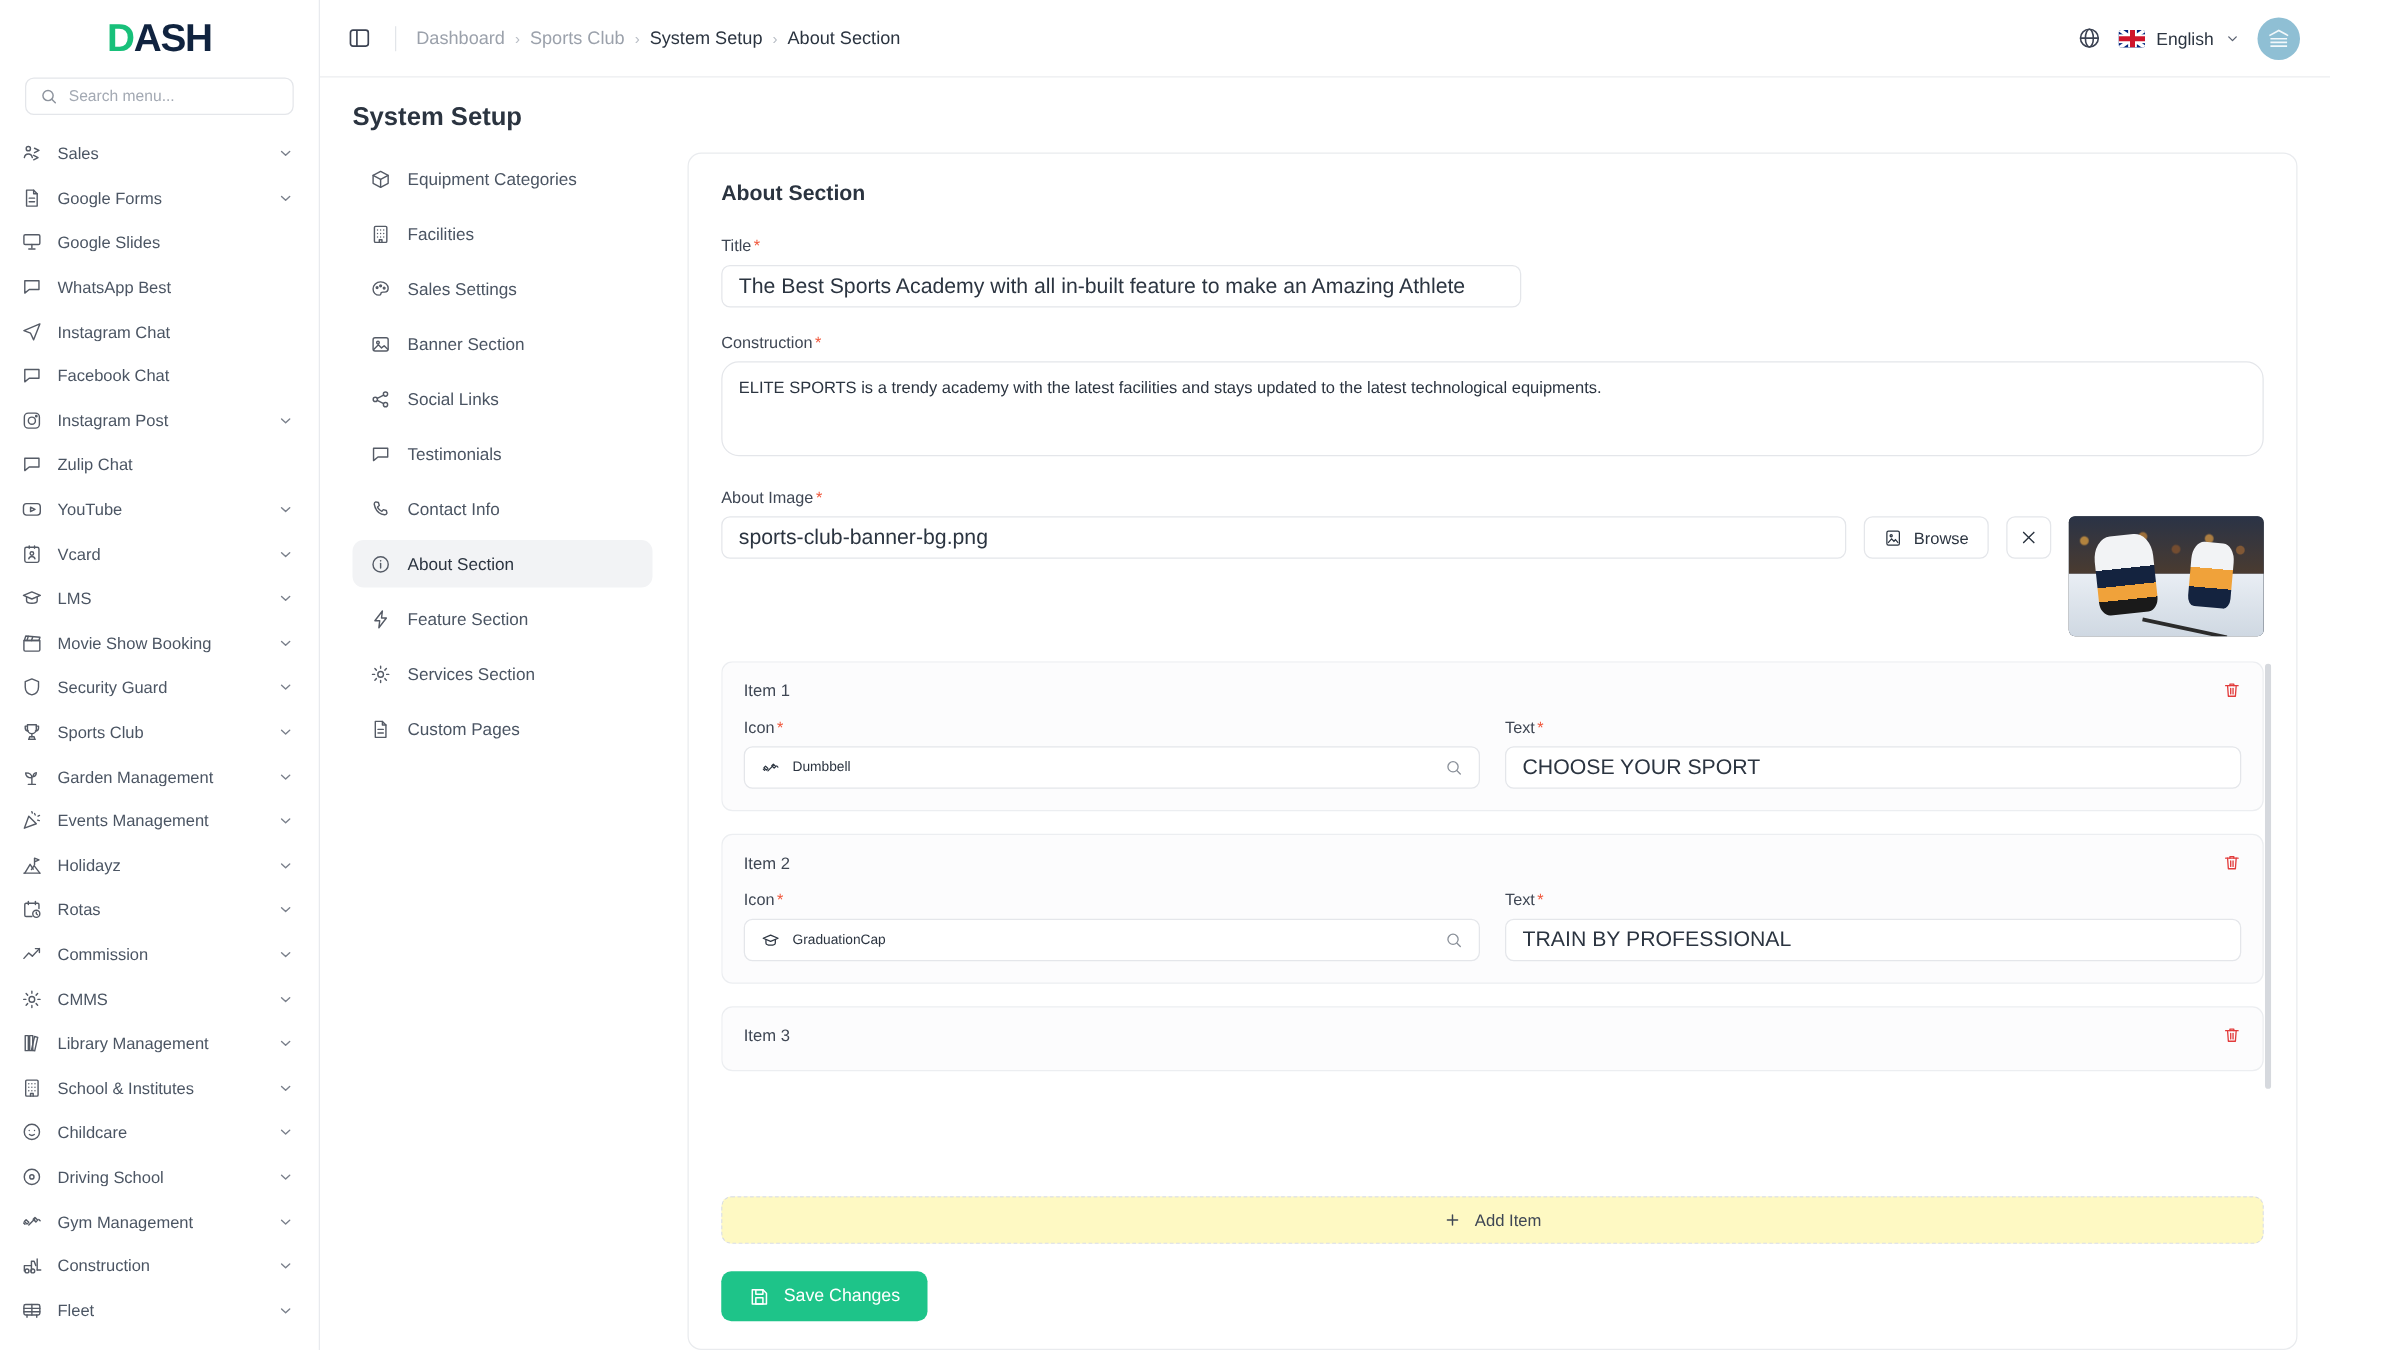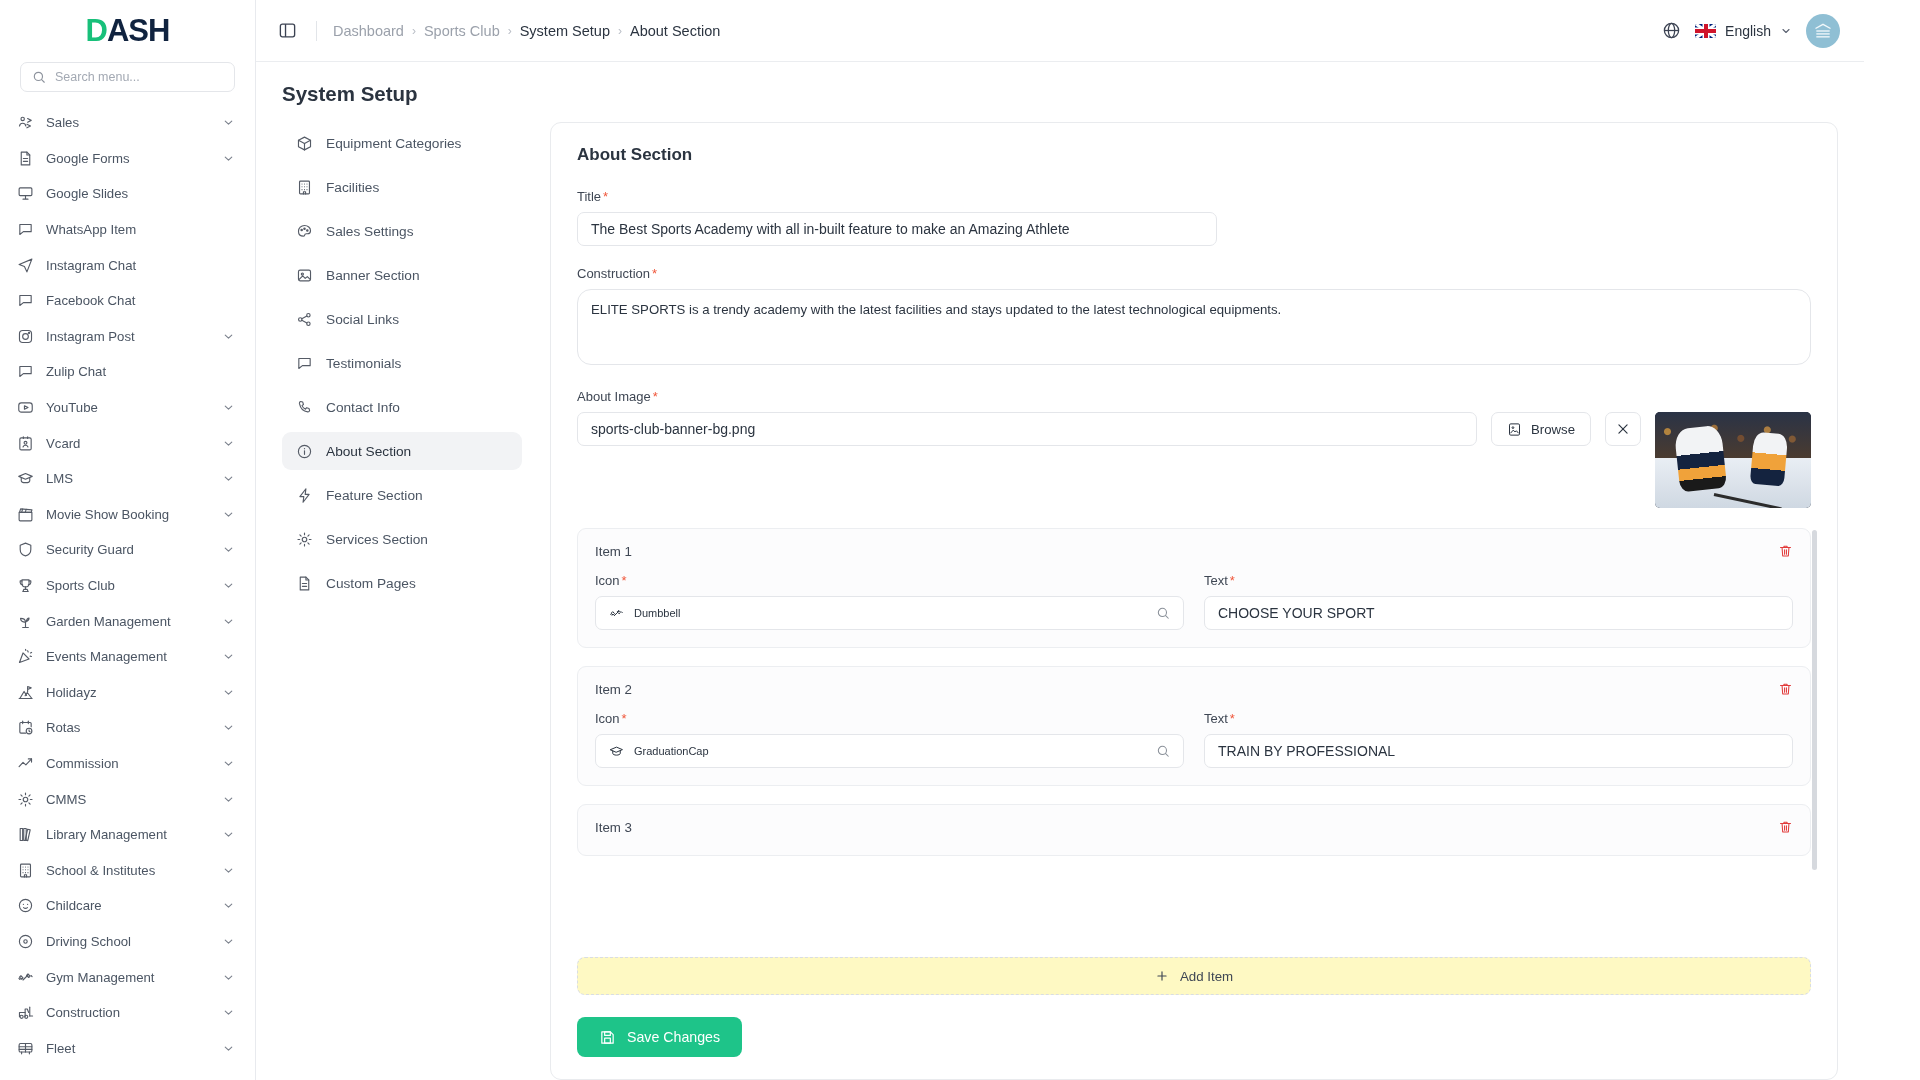--- a/index.html
+++ b/index.html
@@ -110,21 +110,21 @@
     display: flex; flex-direction: column; overflow: hidden;
     position: relative;
   }
   .card-title { font-size: 17px; font-weight: 700; color: #2b3440; margin-bottom: 24px; }
 
   .field { margin-bottom: 20px; }
   .flabel { font-size: 13px; color: #3f4754; margin-bottom: 8px; display: block; }
   .req { color: #f0563a; margin-left: 2px; }
   .input {
     width: 100%; height: 34px; border: 1px solid #e4e6ea; border-radius: 7px;
-    padding: 0 13px; font-size: 14px; color: #2b3440;
+    padding: 0 13px; font-size: 17px; color: #2b3440;
     font-family: "Liberation Sans", sans-serif; outline: none; background: #fff;
   }
   .input.wide-title { width: 640px; }
   .textarea {
     width: 100%; height: 76px; border: 1px solid #e4e6ea; border-radius: 14px;
     padding: 10px 13px; font-size: 13.2px; color: #2b3440; resize: none;
     font-family: "Liberation Sans", sans-serif; outline: none; line-height: 1.5;
   }
   .img-row { display: flex; align-items: flex-start; gap: 14px; }
   .img-row .input { flex: 1; }
@@ -269,21 +269,21 @@
             </svg>
           </span>
           <span class="nav-label">Google Slides</span>
         </div>
         <div class="nav-item">
           <span class="nav-ico">
             <svg width="17" height="17" viewBox="0 0 24 24" fill="none" stroke="currentColor" stroke-width="1.6" stroke-linecap="round" stroke-linejoin="round">
               <path d="M4 5h16v10H9l-5 4z"></path>
             </svg>
           </span>
-          <span class="nav-label">WhatsApp Item</span>
+          <span class="nav-label">WhatsApp Best</span>
         </div>
         <div class="nav-item">
           <span class="nav-ico">
             <svg width="17" height="17" viewBox="0 0 24 24" fill="none" stroke="currentColor" stroke-width="1.6" stroke-linecap="round" stroke-linejoin="round">
               <path d="M21 3L3 10.5l7.5 3L14 21z"></path>
             </svg>
           </span>
           <span class="nav-label">Instagram Chat</span>
         </div>
         <div class="nav-item">

